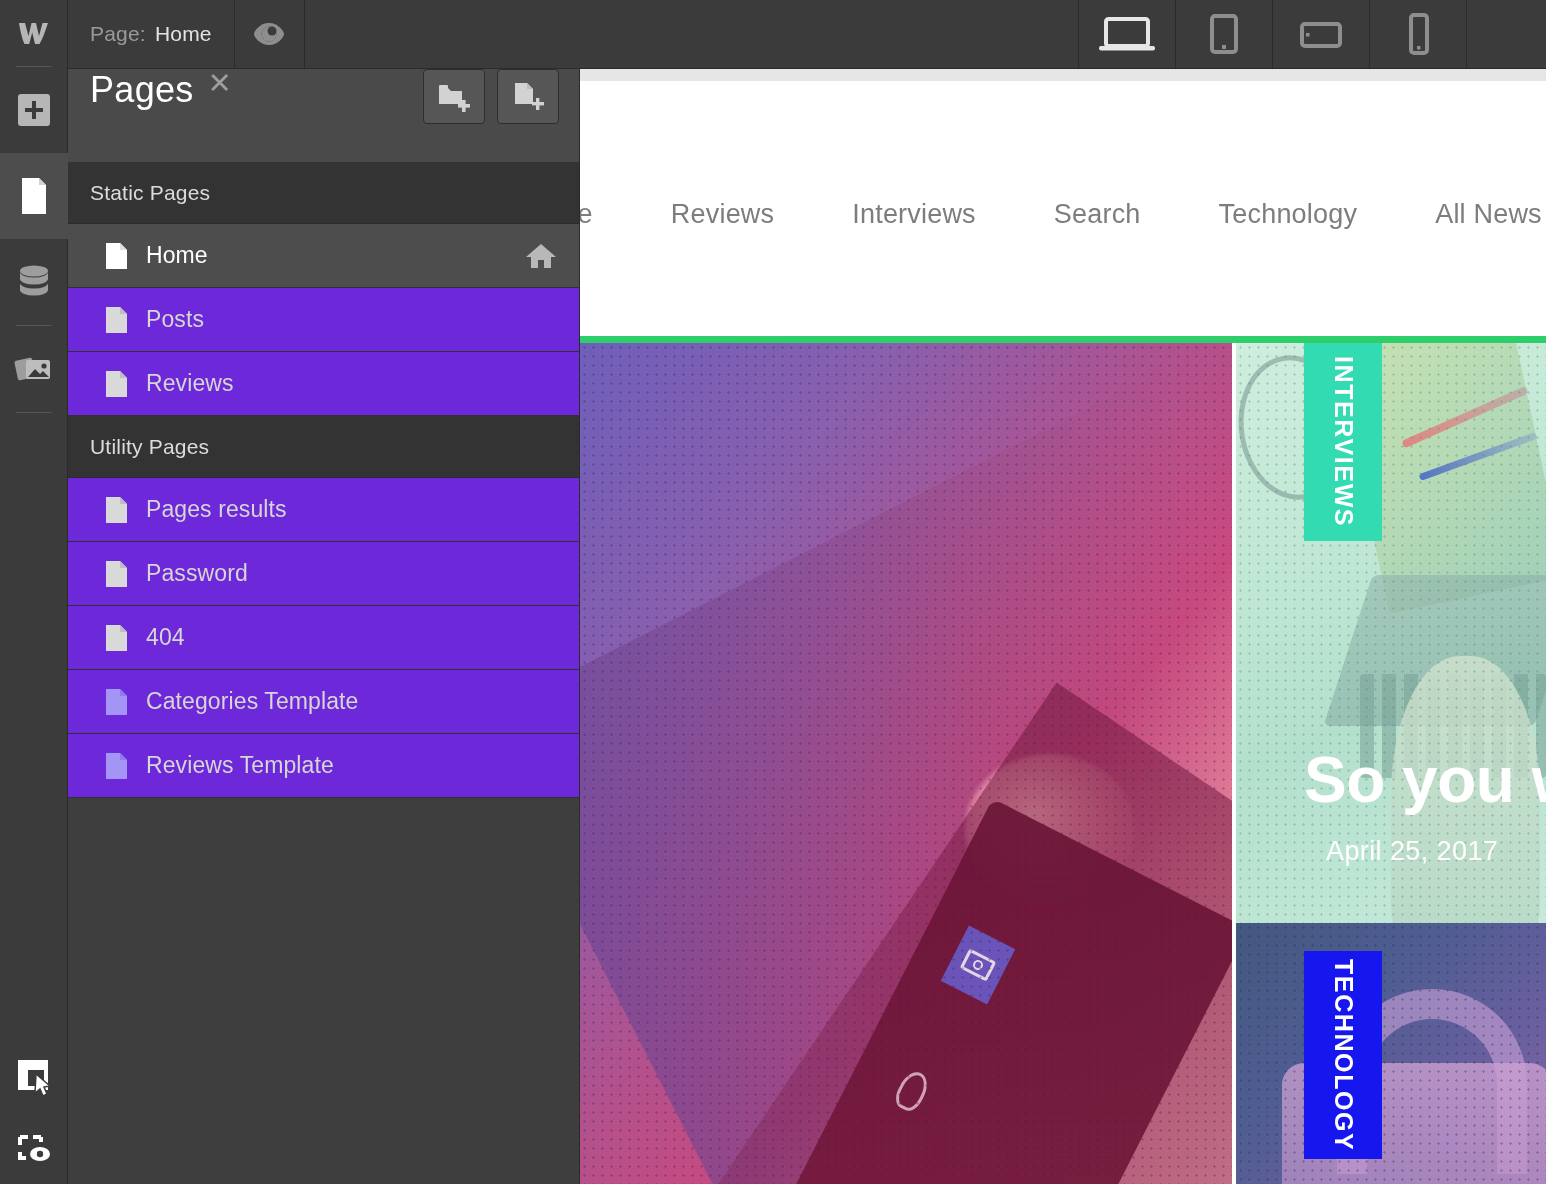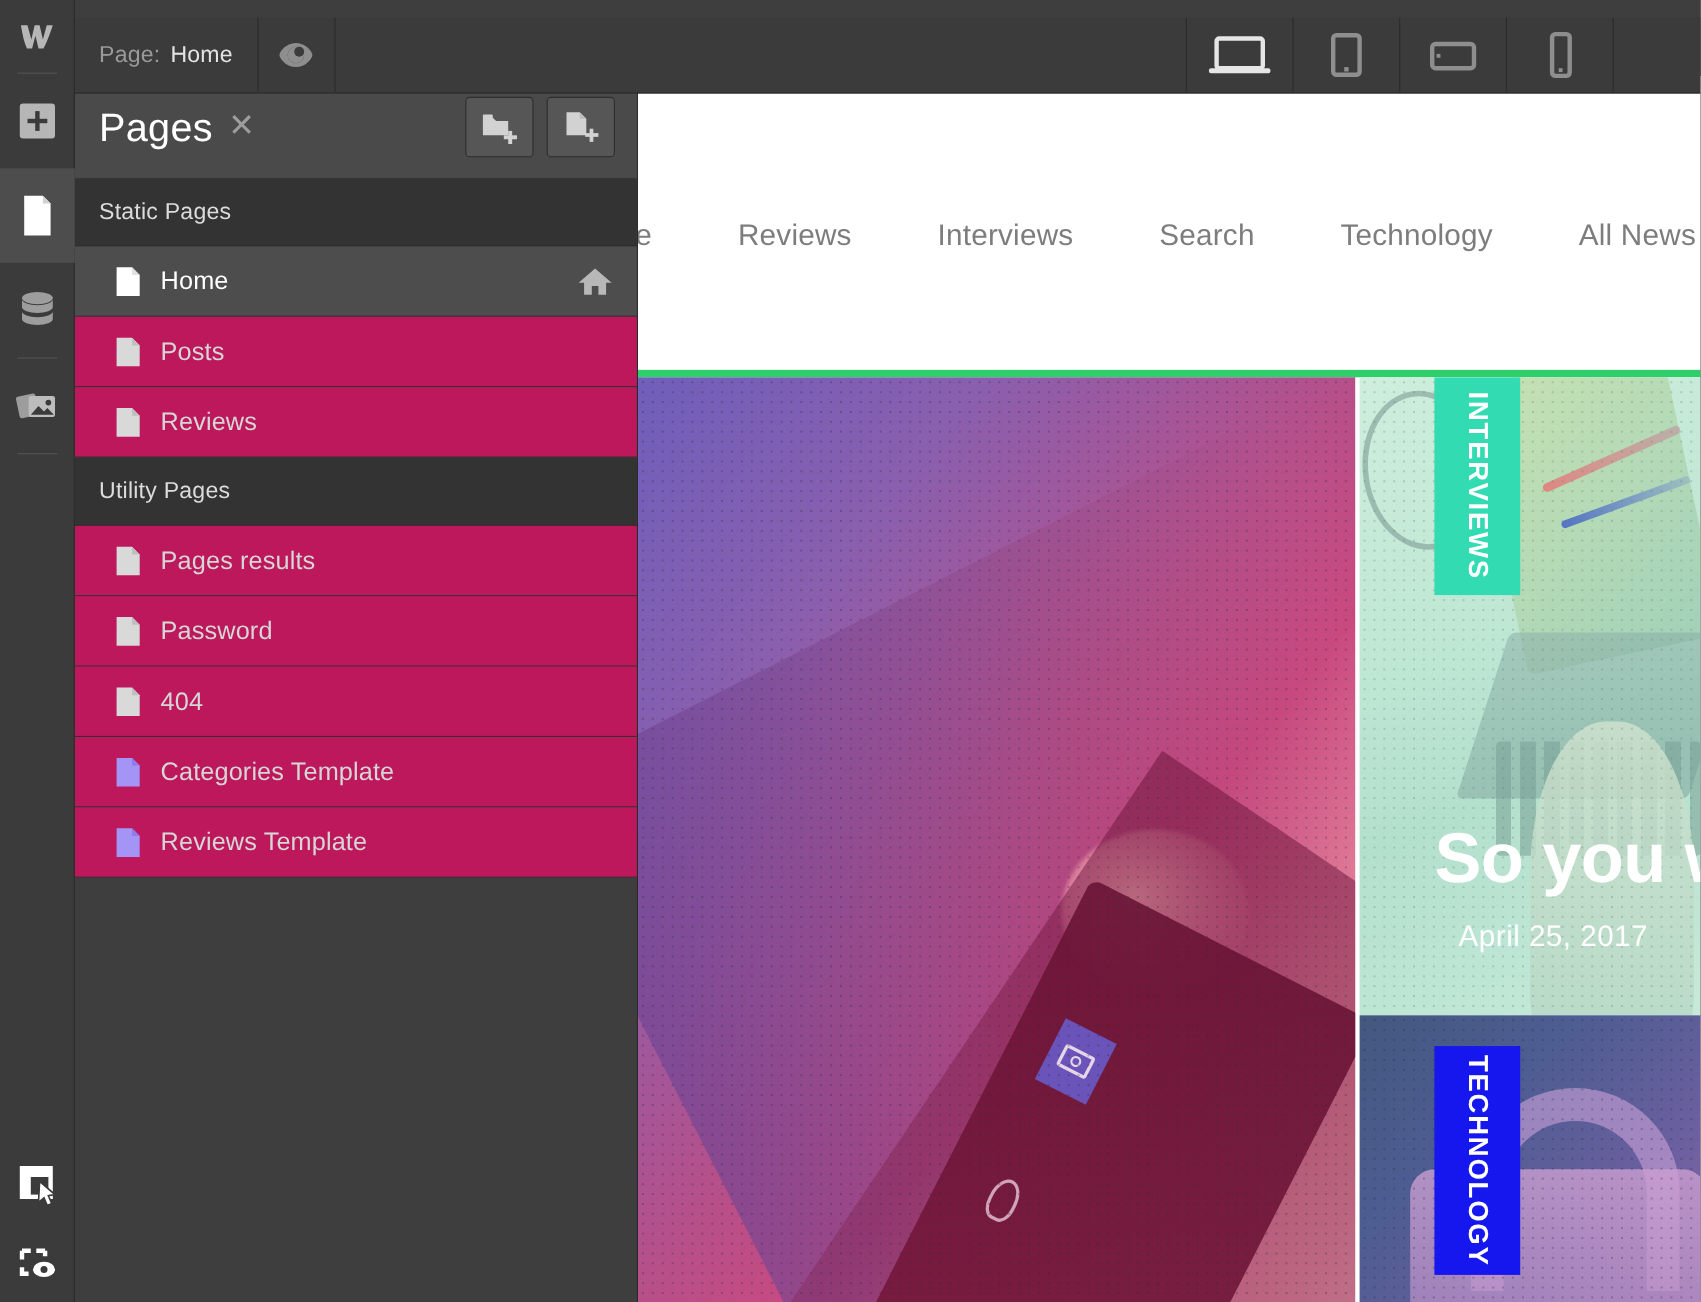--- a/index.html
+++ b/index.html
@@ -27,21 +27,21 @@
     width: 68px; height: 86px; display: flex; align-items: center; justify-content: center;
     position: relative;
   }
   .rail-btn.active { background: #4d4d4d; }
   .rail-btn svg { display: block; }
   .rail-bottom { position: absolute; left: 0; bottom: 0; width: 68px; }
   .rail-bottom .rail-btn { height: 72px; }
 
   
   .topbar {
-    position: absolute; left: 68px; top: 16px; right: 0; height: 69px;
+    position: absolute; left: 68px; top: 0; right: 0; height: 69px;
     background: #3b3b3b; border-bottom: 1px solid #2b2b2b;
     display: flex; align-items: stretch; z-index: 30;
   }
   .tb-page {
     display: flex; align-items: center; padding: 0 22px;
     border-right: 1px solid #2b2b2b; height: 100%;
     font-size: 21px; letter-spacing: .2px;
   }
   .tb-page .lbl { color: #9a9a9a; margin-right: 9px; }
   .tb-page .val { color: #e3e3e3; }
@@ -57,41 +57,41 @@
   }
   .tb-end { width: 80px; border-left: 1px solid #2b2b2b; height: 100%; }
 
   
   .panel {
     position: absolute; left: 68px; top: 69px; width: 512px; bottom: 0;
     background: #3e3e3e; border-right: 1px solid #2b2b2b;
     z-index: 20; overflow: hidden;
   }
   .panel-head {
-    height: 93px; display: flex; align-items: center; padding: 0 20px 0 22px;
+    height: 93px; display: flex; padding: 0 20px 0 22px;
     background: #4a4a4a;
   }
   .panel-title { font-size: 36px; color: #ffffff; font-weight: 400; letter-spacing: .3px; }
   .panel-close {
     font-size: 29px; color: #9d9d9d; margin-left: 14px; line-height: 1; font-weight: 300;
   }
   .panel-head-spacer { flex: 1 1 auto; }
   .head-btn {
     width: 62px; height: 55px; border: 1px solid #2e2e2e; border-radius: 4px;
     background: #565656; display: flex; align-items: center; justify-content: center;
     margin-left: 12px;
   }
   .sec-head {
     height: 62px; display: flex; align-items: center; padding-left: 22px;
     background: #333333; color: #dcdcdc; font-size: 21px; font-weight: normal;
     letter-spacing: .2px; border-bottom: 1px solid #2b2b2b;
   }
   .row {
     height: 64px; display: flex; align-items: center; padding: 0 22px 0 36px;
-    background: #be185d; border-bottom: 1px solid #313131;
+    background: #6d28d9; border-bottom: 1px solid #313131;
   }
   .row.selected { background: #4d4d4d; }
   .row-icon { width: 34px; display: flex; align-items: center; flex: 0 0 auto; }
   .row-label {
     font-size: 23px; color: #d6d6d6; margin-left: 8px; letter-spacing: .1px;
     white-space: nowrap;
   }
   .row.selected .row-label { color: #ffffff; }
   .row-spacer { flex: 1 1 auto; }
   .row-home-icon { display: flex; align-items: center; }

